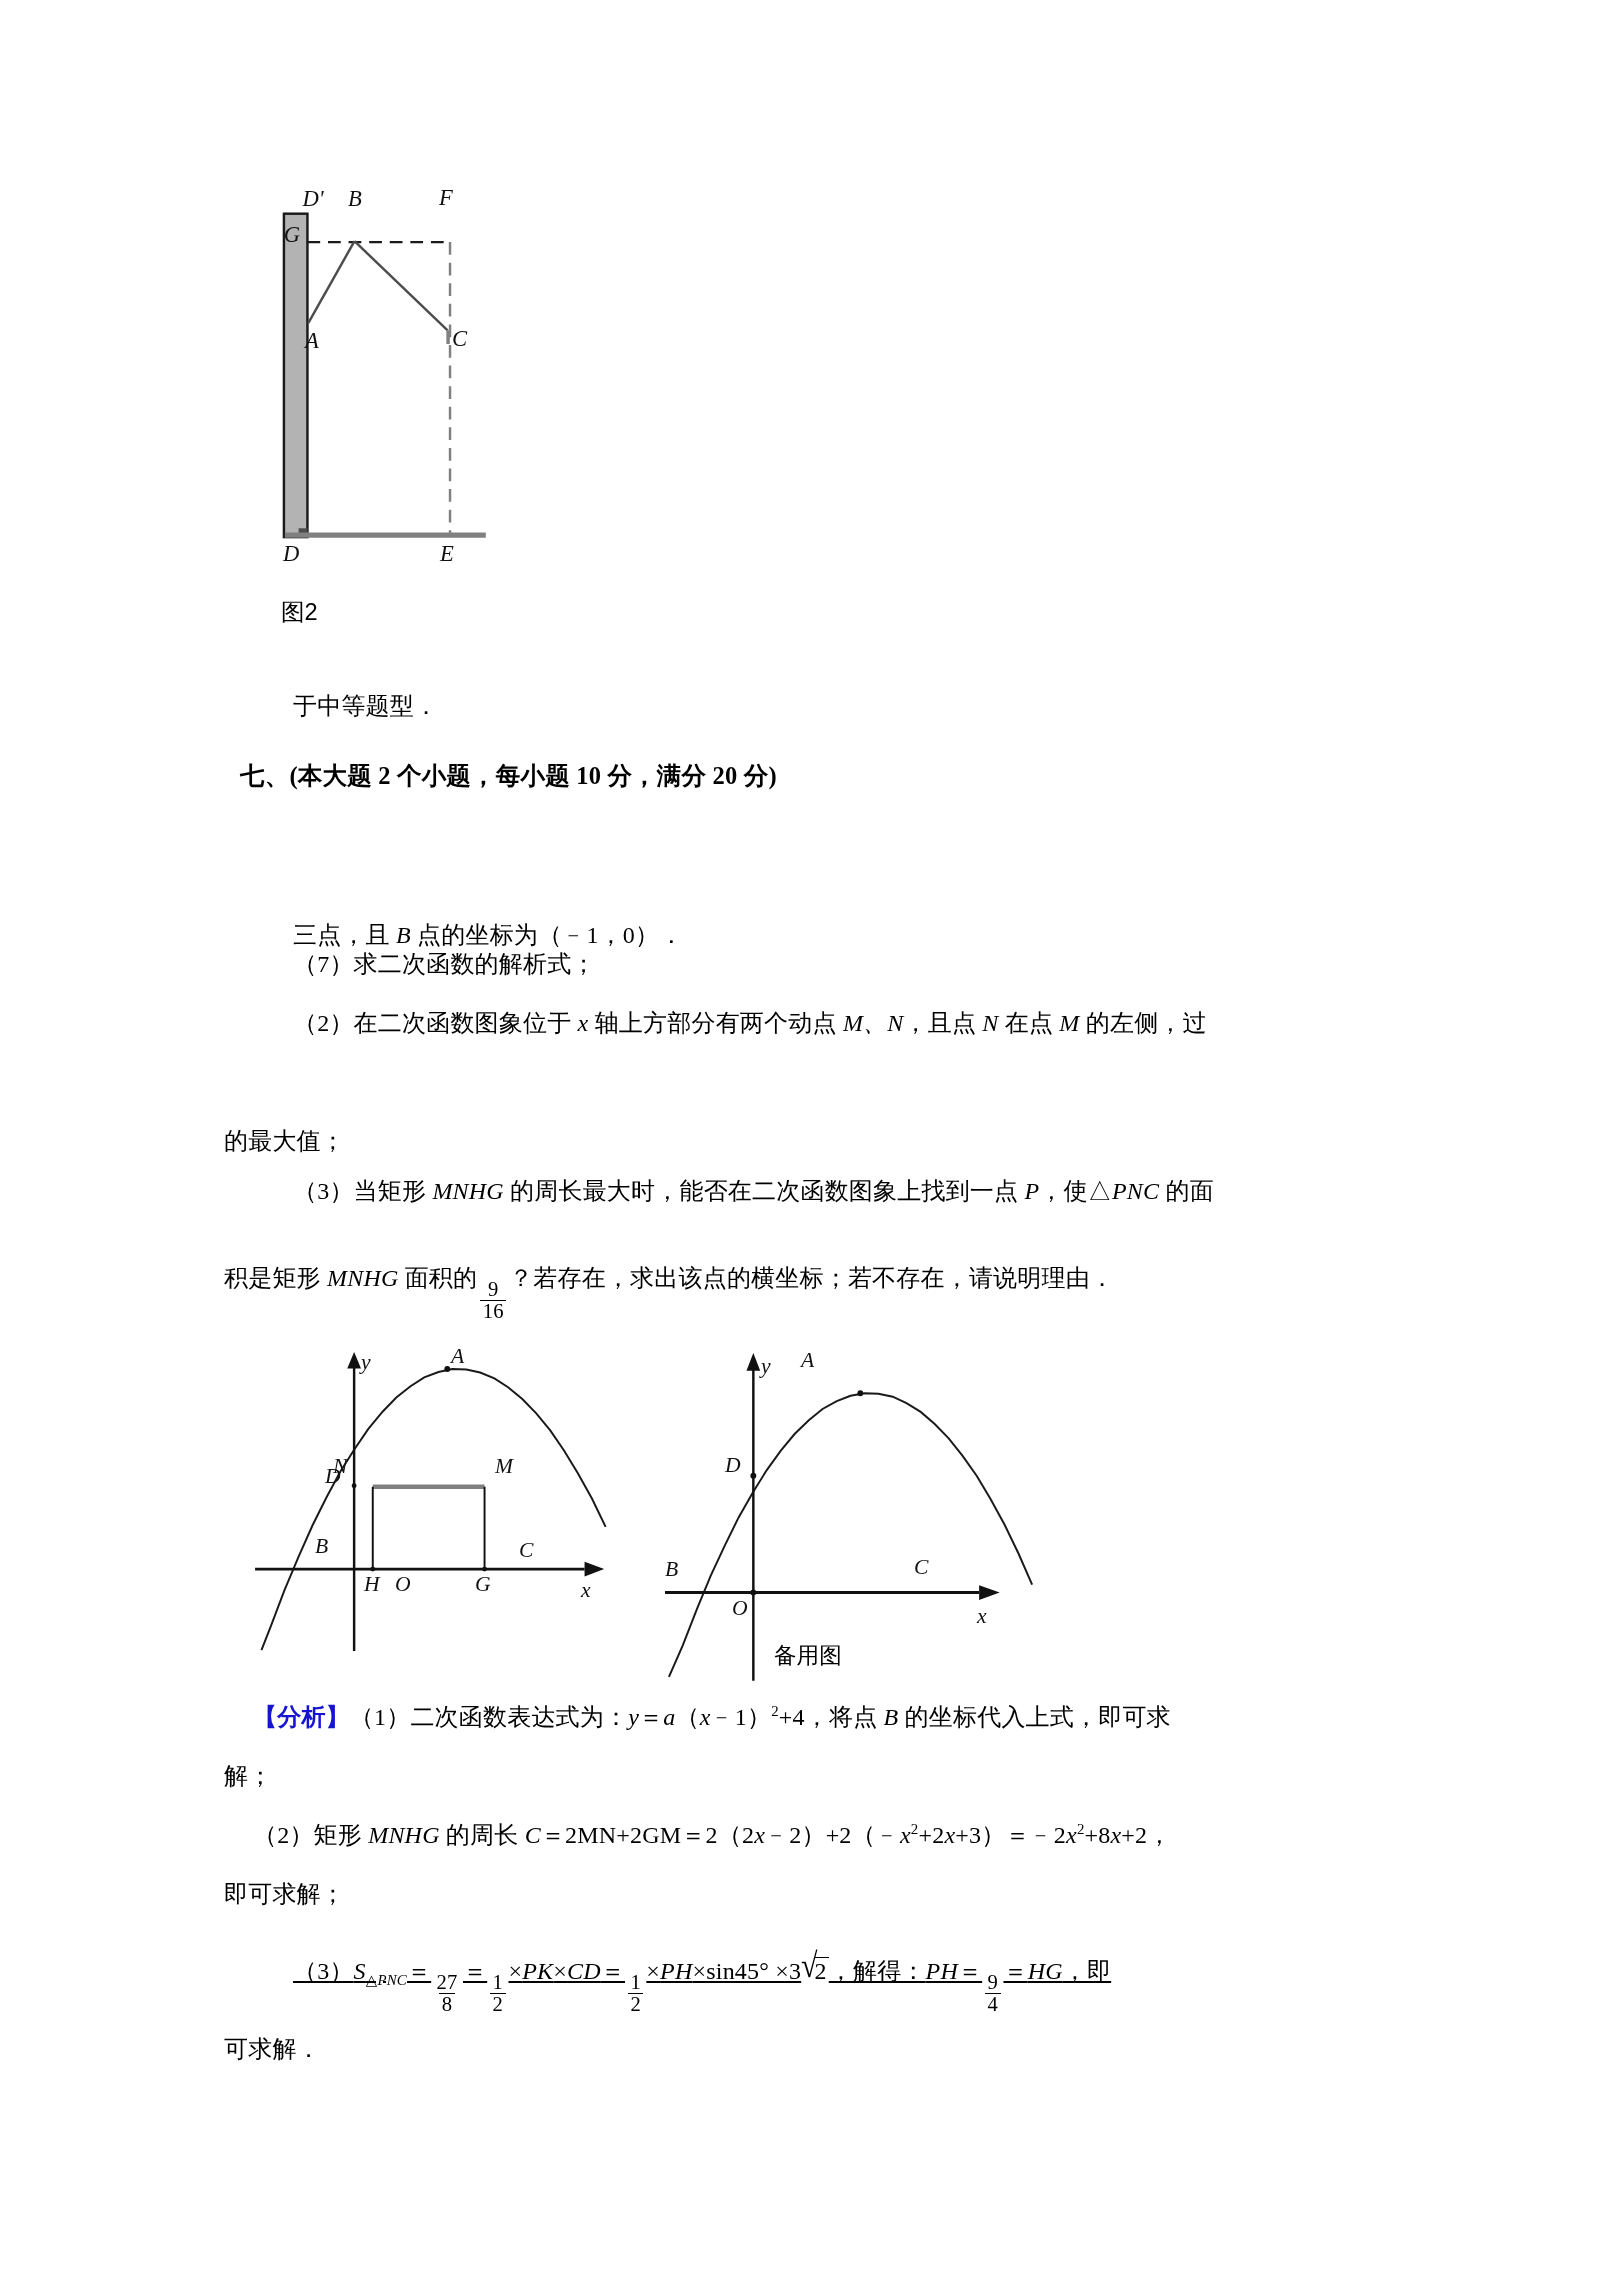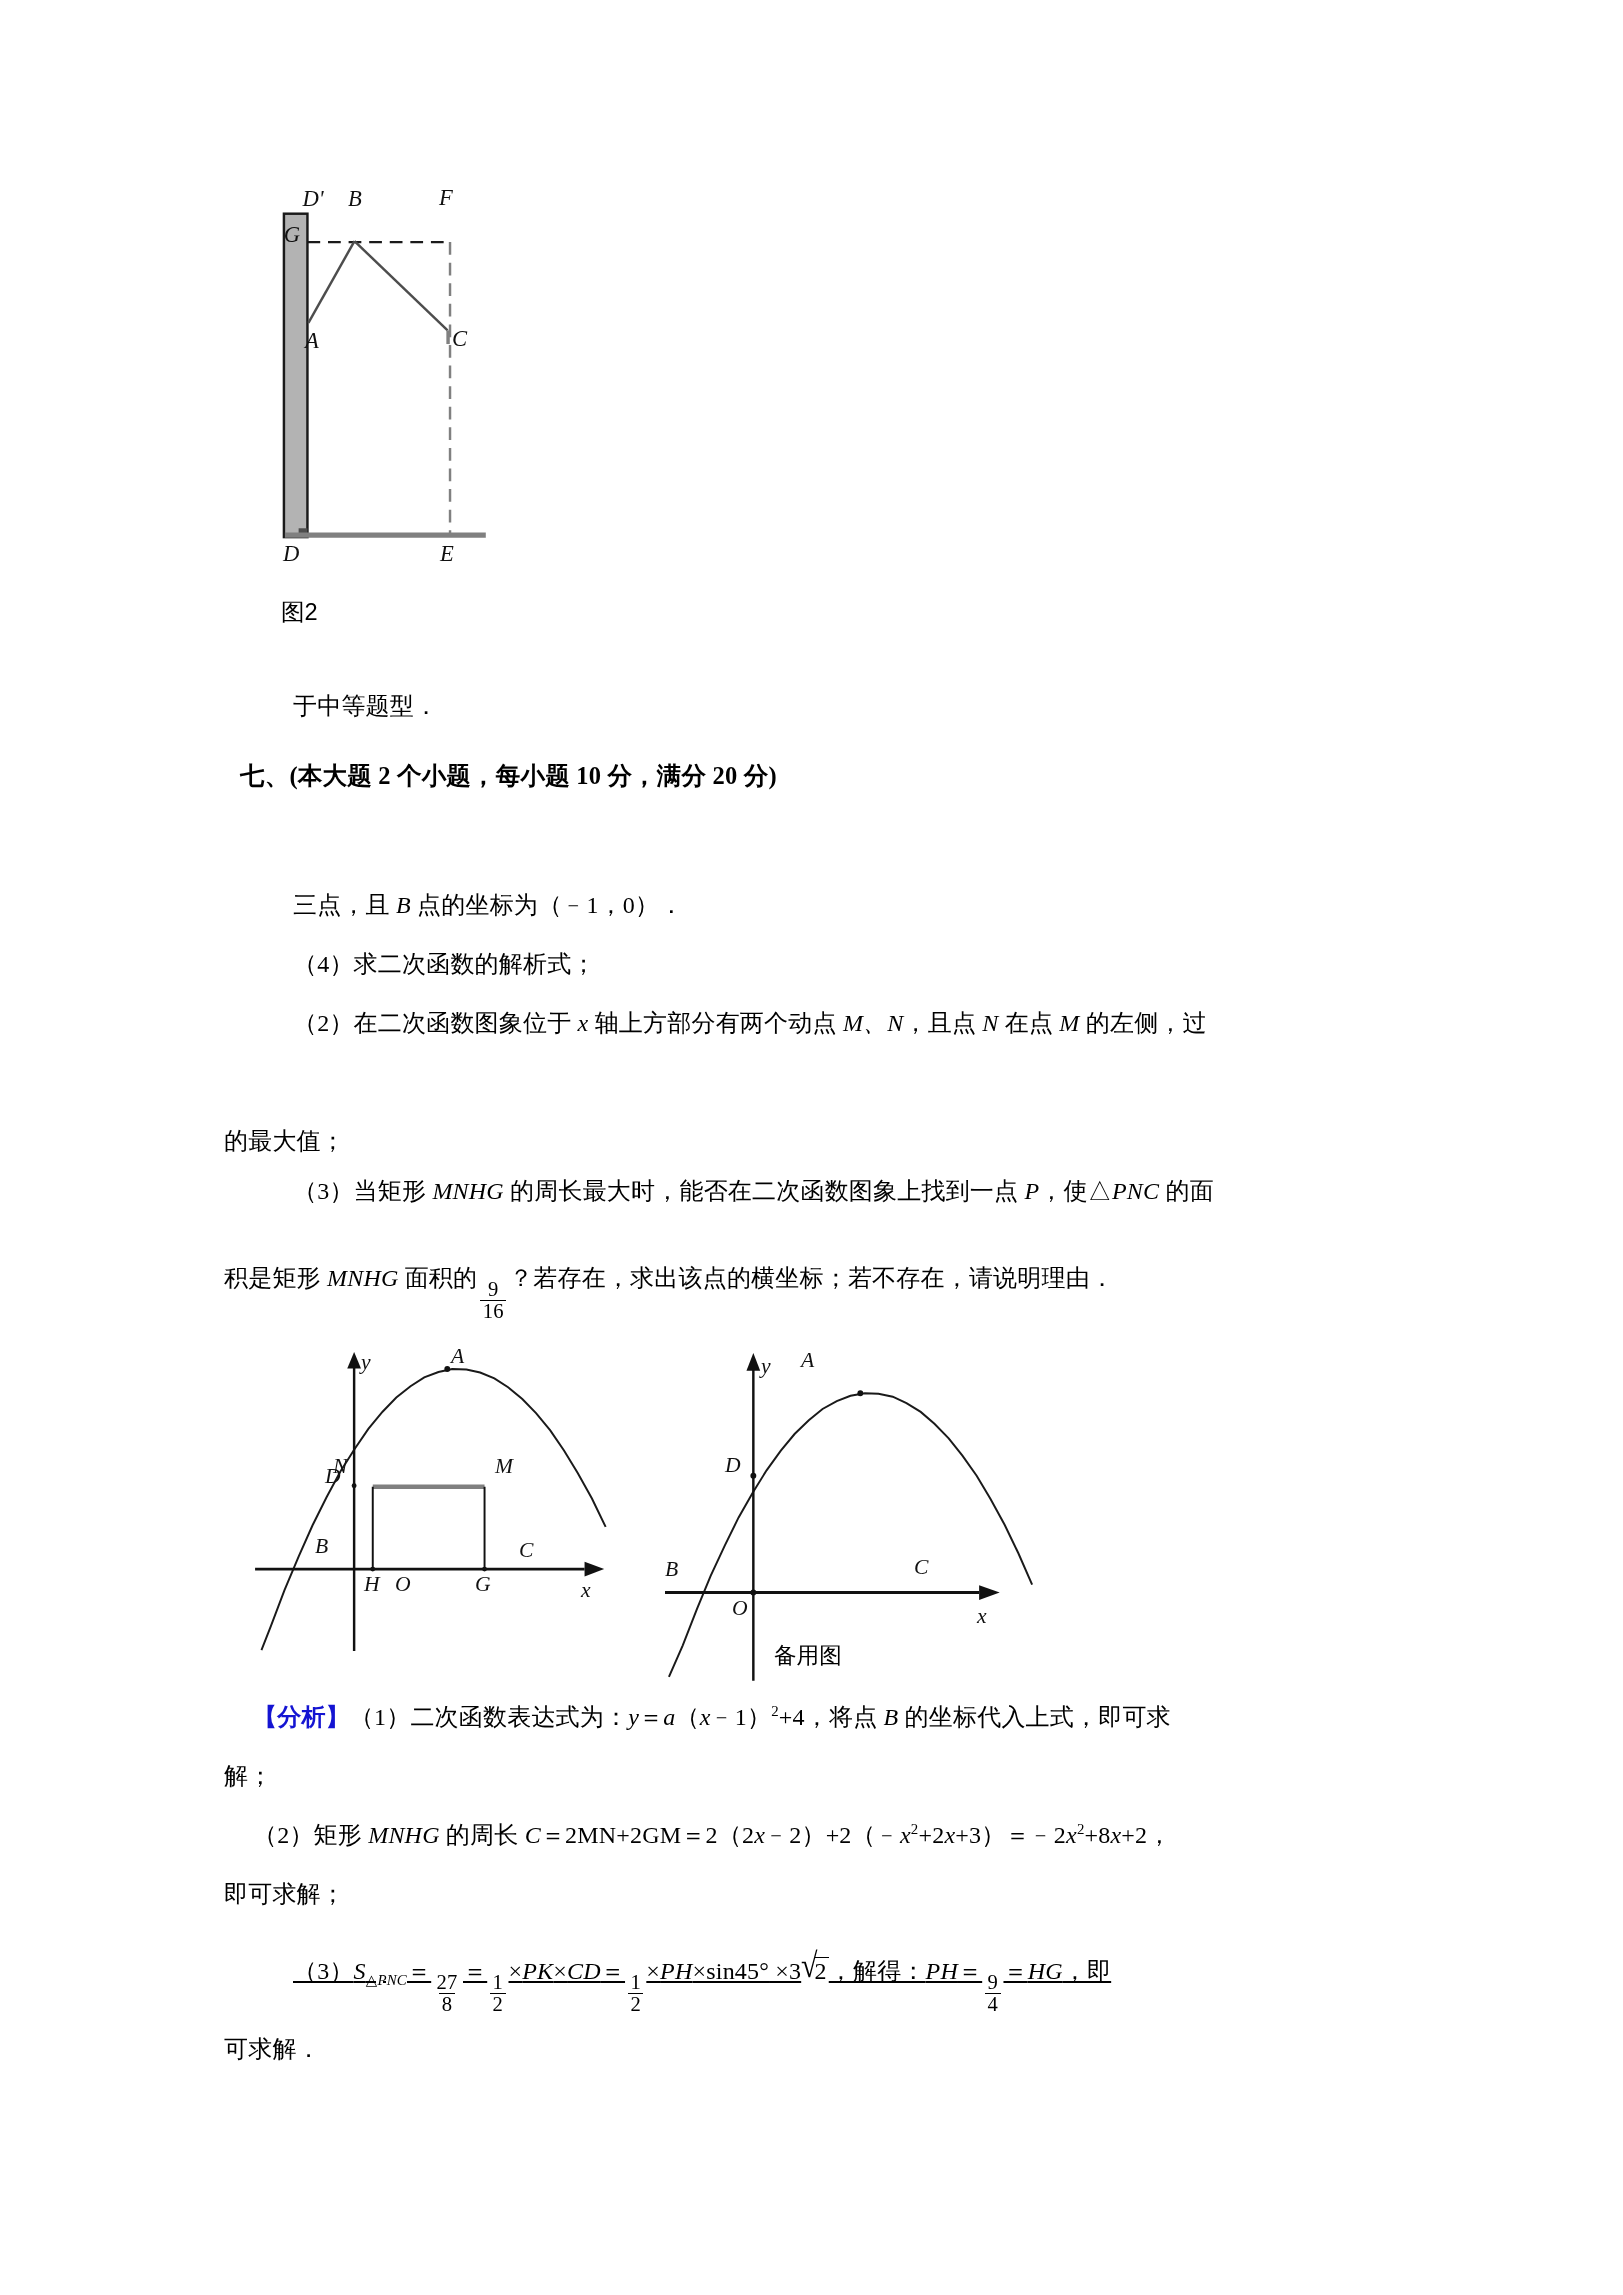--- a/index.html
+++ b/index.html
@@ -128,25 +128,25 @@
     <span class="fig-label" style="left:177px; top:127px;">C</span>
     <span class="fig-label" style="left:7.9px;  top:342px;">D</span>
     <span class="fig-label" style="left:165px; top:342px;">E</span>
     <span class="fig-caption" style="left:5.9px; top:397px;">图2</span>
   </div>
 
   <div class="para" style="left:293px; top:694px;">于中等题型．</div>
 
   <div class="para bold-head" style="left:224px; top:764px;margin-left:16px;">七、(本大题 2 个小题，每小题 10 分，满分 20 分)</div>
 
-  <div class="para" style="left:293px; top:893px;">
+  <div class="para" style="left:293px; top:923px;">
     <span>三点，且 </span><span class="it">B</span><span> 点的坐标为（﹣1，0）．</span>
   </div>
 
-  <div class="para" style="left:293px; top:952px;">（4）求二次函数的解析式；</div>
+  <div class="para" style="left:293px; top:952px;">（7）求二次函数的解析式；</div>
 
   <div class="para" style="left:293px; top:1011px;">
     <span>（2）在二次函数图象位于 </span><span class="it">x</span><span> 轴上方部分有两个动点 </span><span class="it">M、N</span><span>，且点 </span><span class="it">N</span><span> 在点 </span><span class="it">M</span><span> 的左侧，过</span>
   </div>
   <div class="para" style="left:224px; top:1129px;">的最大值；</div>
 
   <div class="para" style="left:293px; top:1179px;font-family:Liberation Serif, serif;">
     <span>（3）当矩形 </span><span class="it">MNHG</span><span> 的周长最大时，能否在二次函数图象上找到一点 </span><span class="it">P</span><span>，使△</span><span class="it">PNC</span><span> 的面</span>
   </div>
   <div class="para" style="left:224px; top:1266px;">

